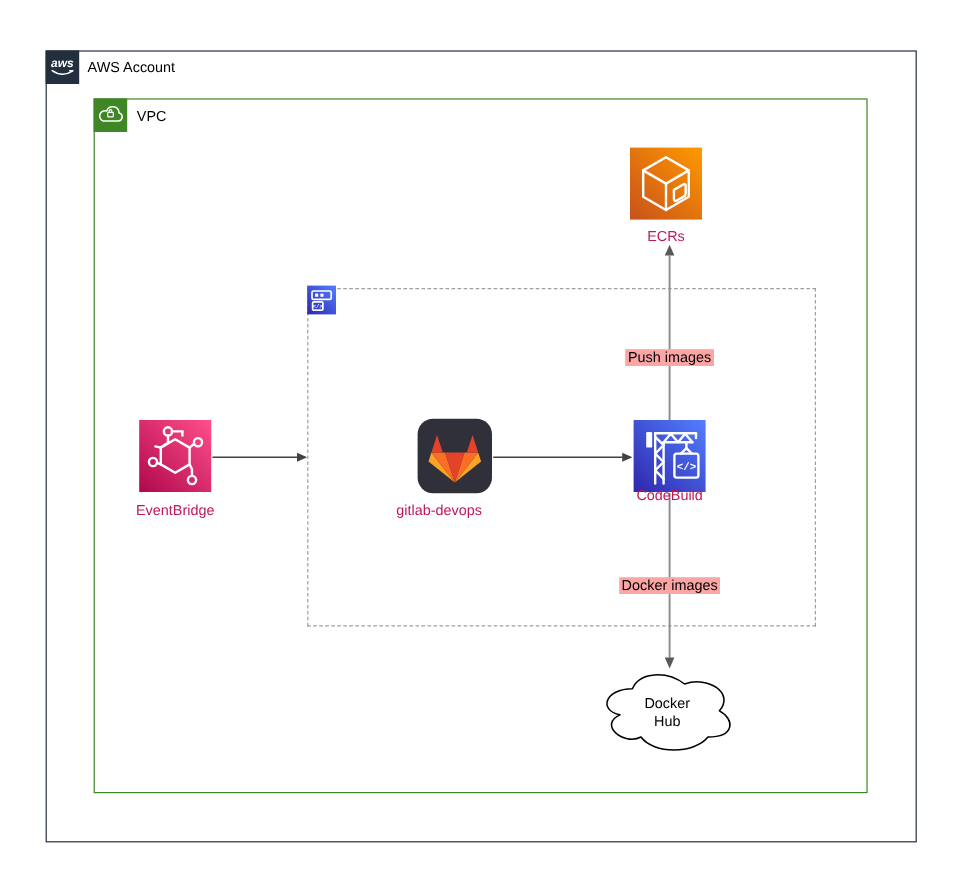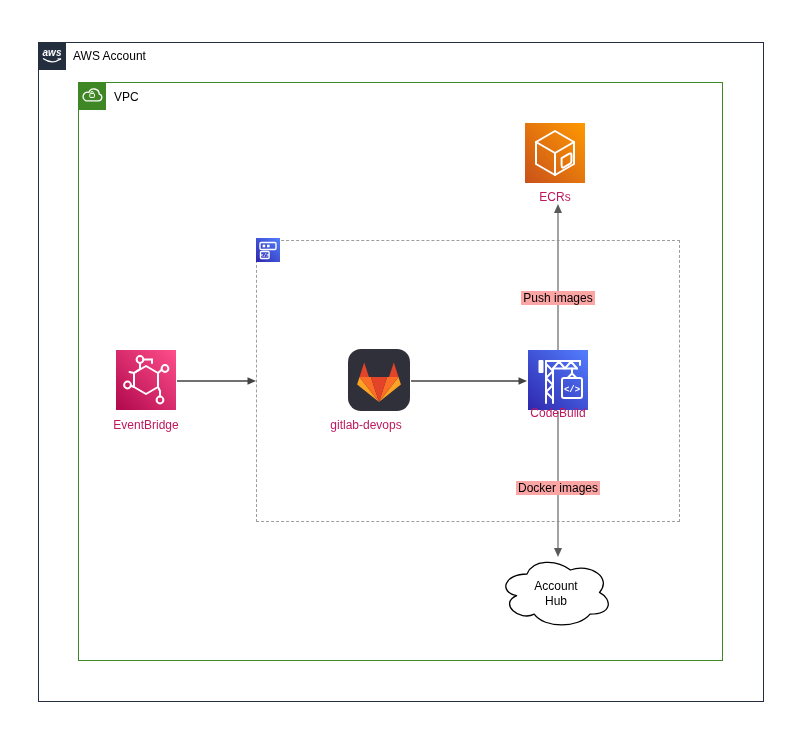--- a/index.html
+++ b/index.html
@@ -178,17 +178,17 @@
       <path d="M29,19
                C 6,19 0.5,37 18.6,40.7
                C 0.5,48.8 21.4,66.6 36.2,59.2
                C 46.4,73.5 80.6,73.5 92,59.2
                C 114.5,59.2 114.5,44.4 101.5,37.4
                C 114.5,22.6 92,8 72.5,15
                C 58,4 35,4.5 29,19 Z" fill="#ffffff" stroke="#000000" stroke-width="1.3" stroke-linejoin="round"></path>
     </svg>
   </div>
   <div class="cloud-text">
-    <div>Account</div>
+    <div>Docker</div>
     <div>Hub</div>
   </div>
 
 </div>
 
 </body></html>

